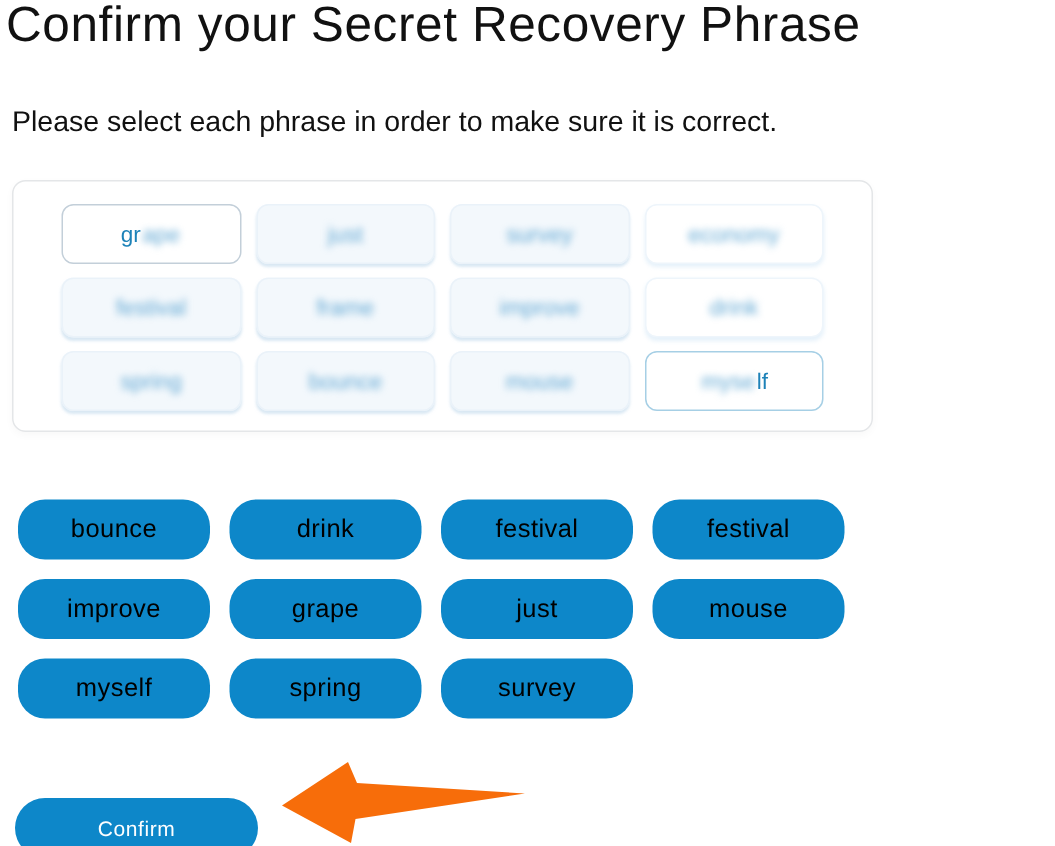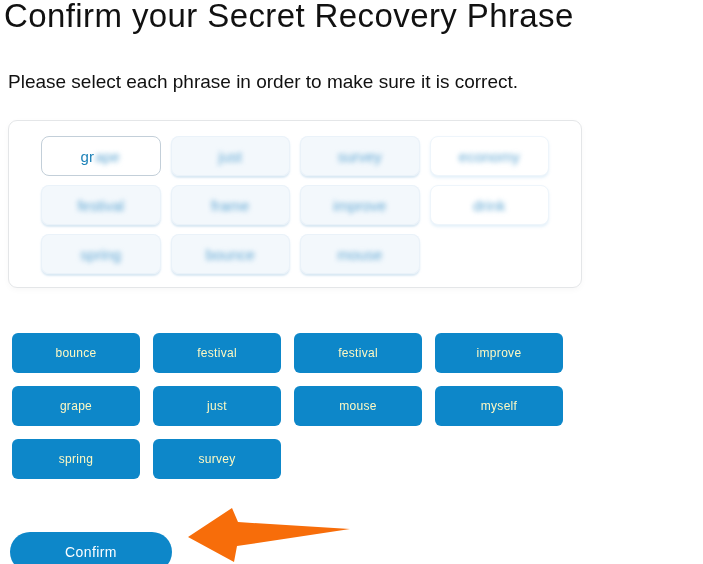--- a/index.html
+++ b/index.html
@@ -81,25 +81,25 @@
     margin-left: 4px;
     width: 551px;
     display: grid;
     grid-template-columns: repeat(4, 128px);
     column-gap: 13px;
     row-gap: 13px;
   }
   .word-btn {
     height: 40px;
     border: none;
-    border-radius: 6px;
+    border-radius: 18px;
     background: #0d87c9;
-    color: #fef9c3;
+    color: #000000;
     font-family: "Liberation Sans", sans-serif;
-    font-size: 12px;
+    font-size: 17px;
     letter-spacing: 0.3px;
     cursor: pointer;
   }
   
   .confirm-row {
     position: relative;
     margin-top: 44px;
     height: 60px;
   }
   .confirm-btn {
@@ -161,24 +161,29 @@
     </div>
   <div class="slot s-fill">
       <span class="blur-mask">spring</span>
     </div>
   <div class="slot s-fill">
       <span class="blur-mask">bounce</span>
     </div>
   <div class="slot s-fill">
       <span class="blur-mask">mouse</span>
     </div>
+  <div class="slot s-active">
+      <span class="blur-mask">myse</span>
+      <span class="clear-part">lf</span>
+    </div>
 </div>
 
 <div class="word-grid">
   <button class="word-btn">bounce</button>
+  <button class="word-btn">drink</button>
   <button class="word-btn">festival</button>
   <button class="word-btn">festival</button>
   <button class="word-btn">improve</button>
   <button class="word-btn">grape</button>
   <button class="word-btn">just</button>
   <button class="word-btn">mouse</button>
   <button class="word-btn">myself</button>
   <button class="word-btn">spring</button>
   <button class="word-btn">survey</button>
 </div>

